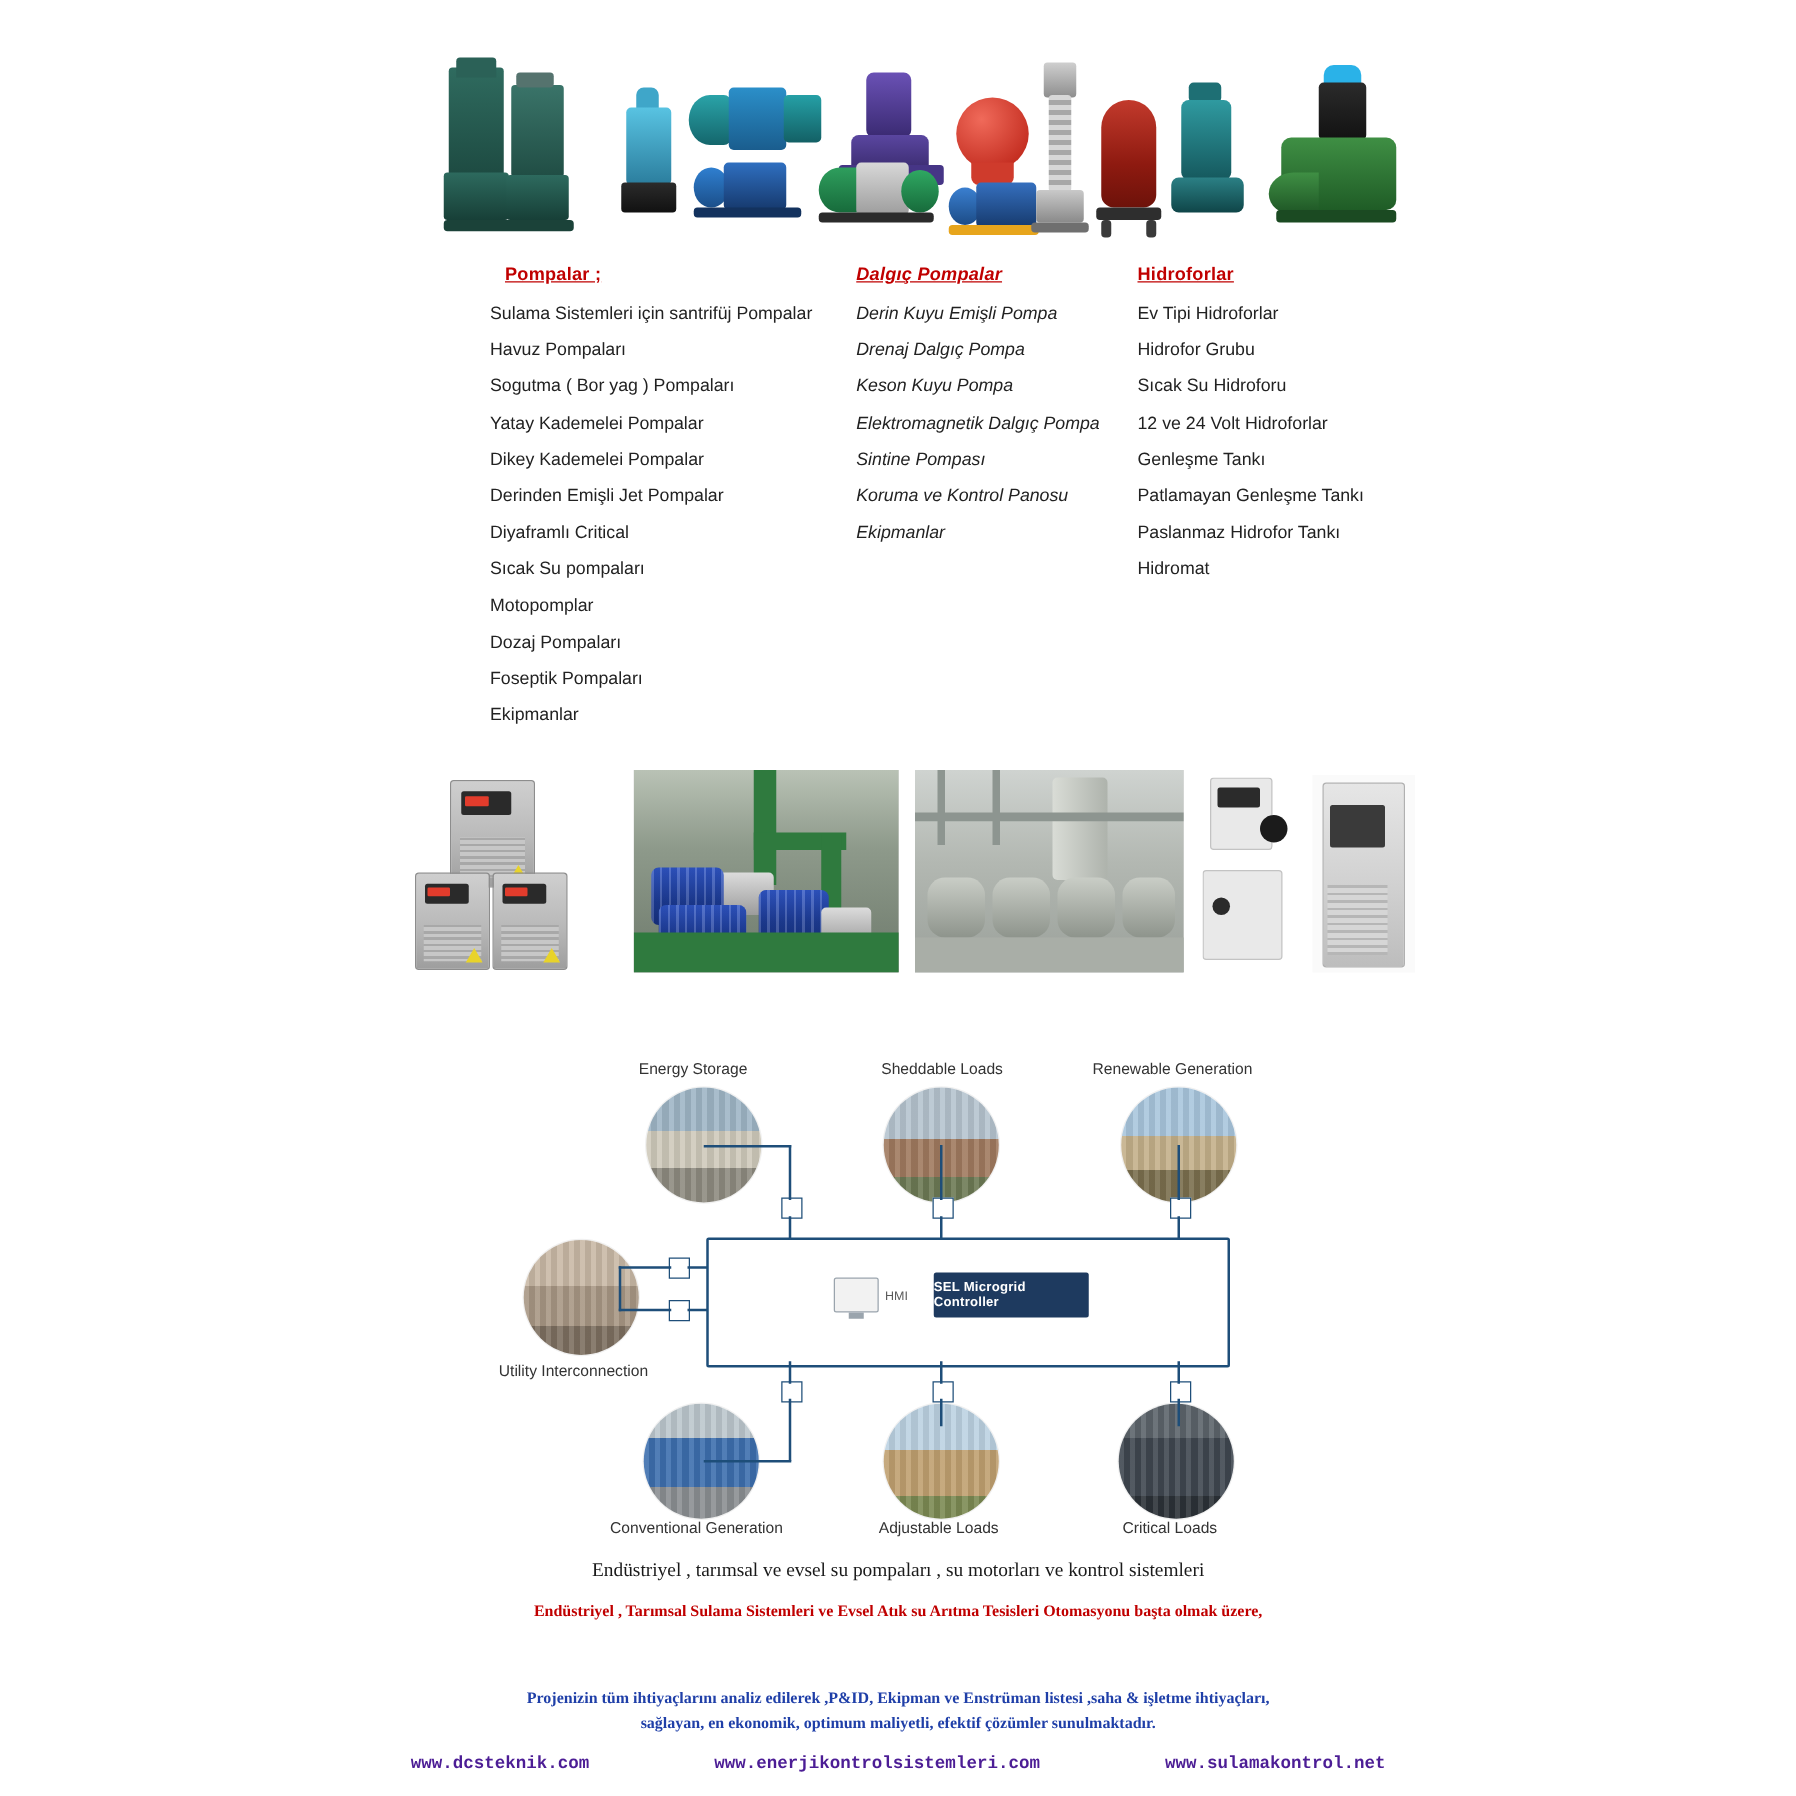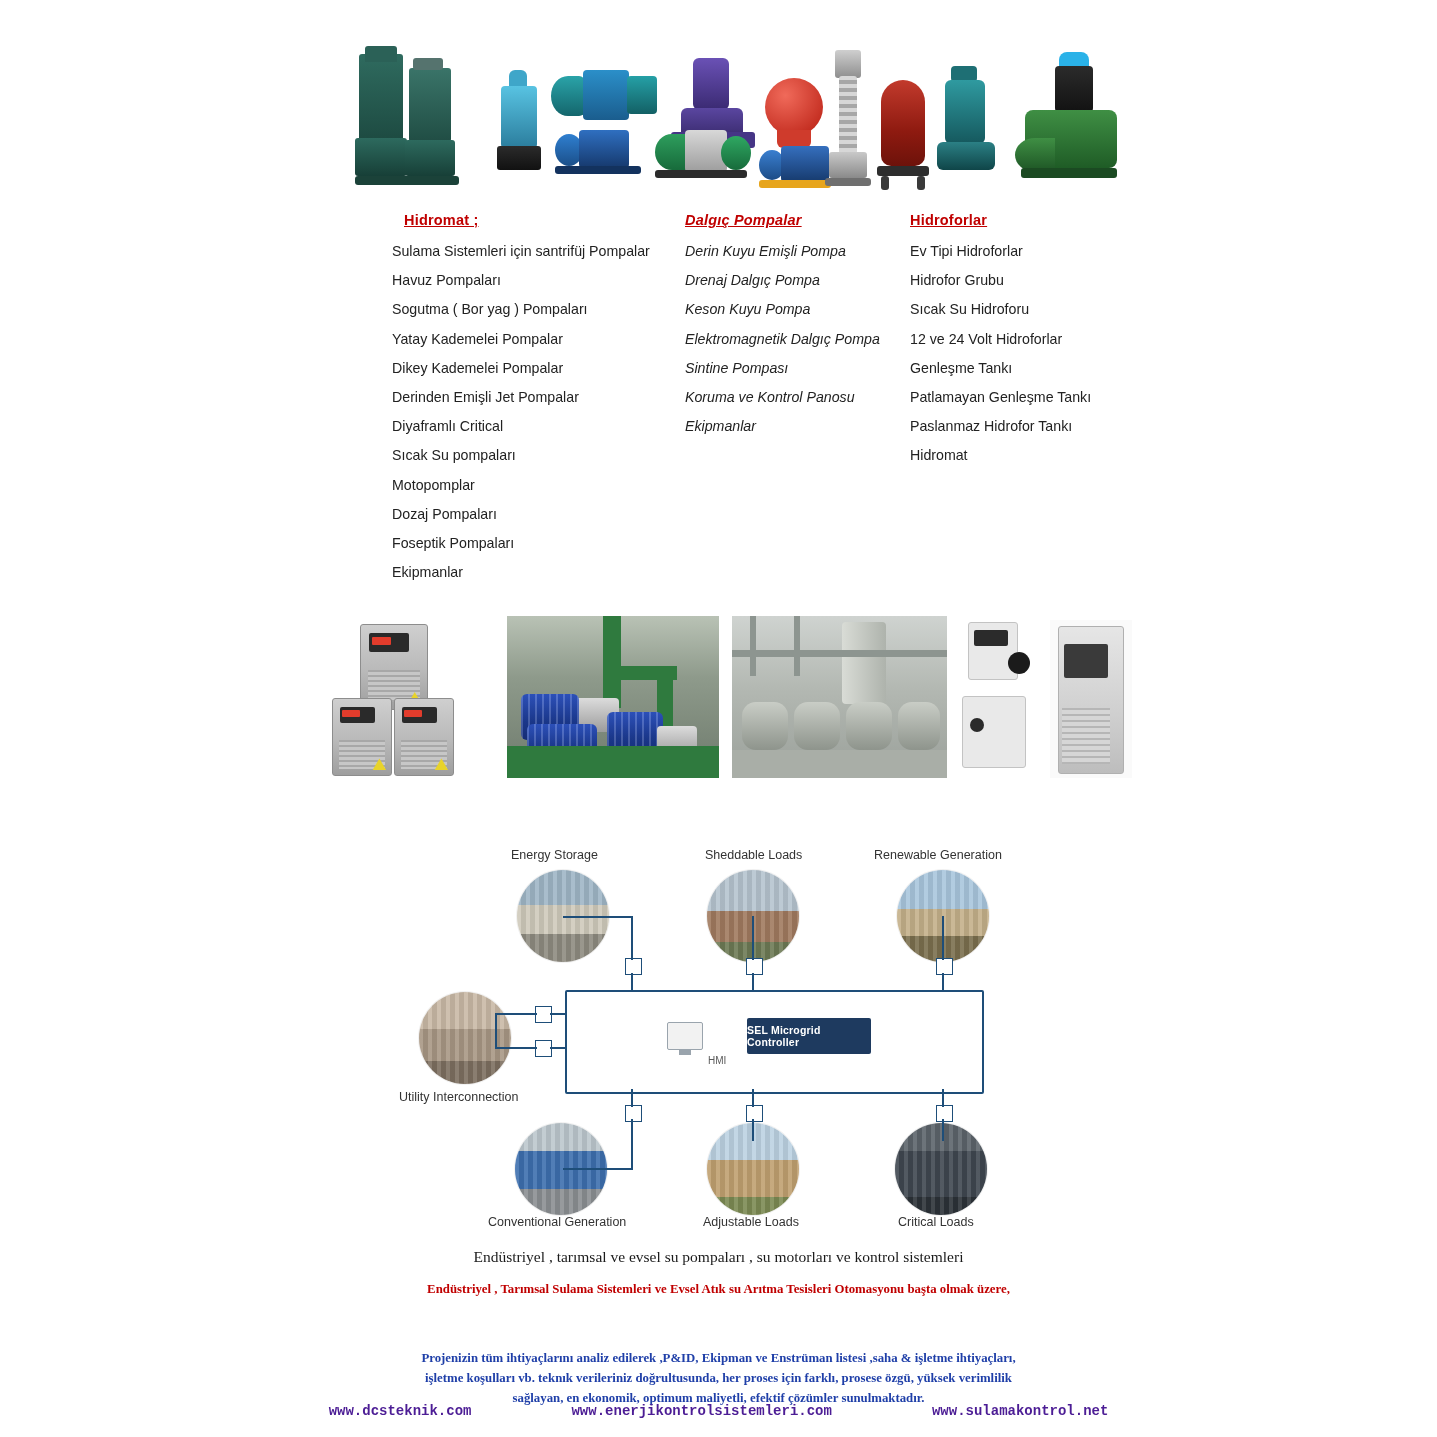--- a/index.html
+++ b/index.html
@@ -200,21 +200,20 @@
     bottom: -6px;
     width: 12px;
     height: 5px;
     margin-left: -6px;
     background: #9aa4ad;
   }
   .hmi-label {
     position: absolute;
     font-size: 10px;
     color: #5a5a5a;
-    margin-top: 23px;
   }
   .sel-box {
     position: absolute;
     background: #1e3a5f;
     color: #fff;
     font-size: 10.5px;
     font-weight: bold;
     display: flex;
     align-items: center;
     justify-content: center;
@@ -365,21 +364,21 @@
     <div class="pump-body" style="left:40px;top:14px;width:38px;height:46px;background:linear-gradient(180deg,#2b2b2b,#121212);border-radius:4px;"></div>
     <div class="pump-body" style="left:10px;top:58px;width:92px;height:58px;background:linear-gradient(180deg,#3f8f44,#1f5c26);border-radius:8px;"></div>
     <div class="pump-body" style="left:0;top:86px;width:40px;height:34px;background:linear-gradient(180deg,#3f8f44,#1d5424);border-radius:50% 0 0 50%;"></div>
     <div class="pump-body" style="left:6px;top:116px;width:96px;height:10px;background:#1b4a22;"></div>
   </div>
 </div>
 
 <div class="cols">
 
   <div class="col col-1">
-    <div class="col-head">Hidromat ;</div>
+    <div class="col-head">Pompalar ;</div>
     <ul>
       <li>Sulama Sistemleri için santrifüj Pompalar</li>
       <li>Havuz Pompaları</li>
       <li>Sogutma ( Bor yag ) Pompaları</li>
       <li>Yatay Kademelei Pompalar</li>
       <li>Dikey Kademelei Pompalar</li>
       <li>Derinden Emişli Jet Pompalar</li>
       <li>Diyaframlı Critical</li>
       <li>Sıcak Su pompaları</li>
       <li>Motopomplar</li>
@@ -548,21 +547,20 @@
 </div>
 
 <div class="caption-serif" id="main-caption">Endüstriyel , tarımsal  ve evsel su pompaları , su motorları ve kontrol sistemleri</div>
 
 <div class="caption-serif red-para">
   <div>Endüstriyel , Tarımsal Sulama Sistemleri ve Evsel Atık su Arıtma Tesisleri Otomasyonu başta olmak üzere,</div>
 </div>
 
 <div class="caption-serif blue-para">
   <div>Projenizin tüm ihtiyaçlarını analiz edilerek ,P&amp;ID, Ekipman ve Enstrüman listesi ,saha &amp; işletme ihtiyaçları,</div>
-  <div>işletme koşulları vb. teknık verileriniz doğrultusunda, her proses için farklı, prosese özgü, yüksek verimlilik</div>
   <div>sağlayan, en ekonomik, optimum maliyetli, efektif çözümler sunulmaktadır.</div>
 </div>
 
 <div class="links">
   <a href="#">www.dcsteknik.com</a>
   <a href="#">www.enerjikontrolsistemleri.com</a>
   <a href="#">www.sulamakontrol.net</a>
 </div>
 
 </body></html>

